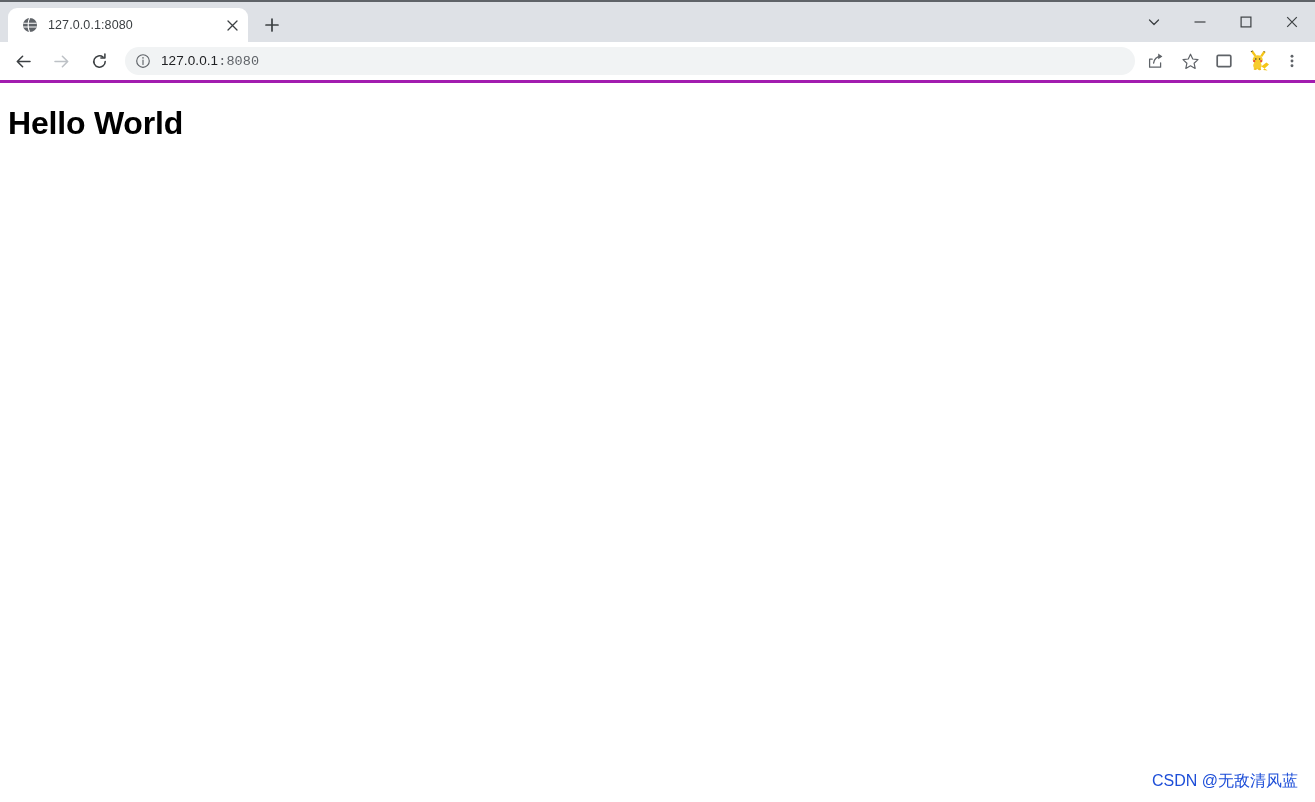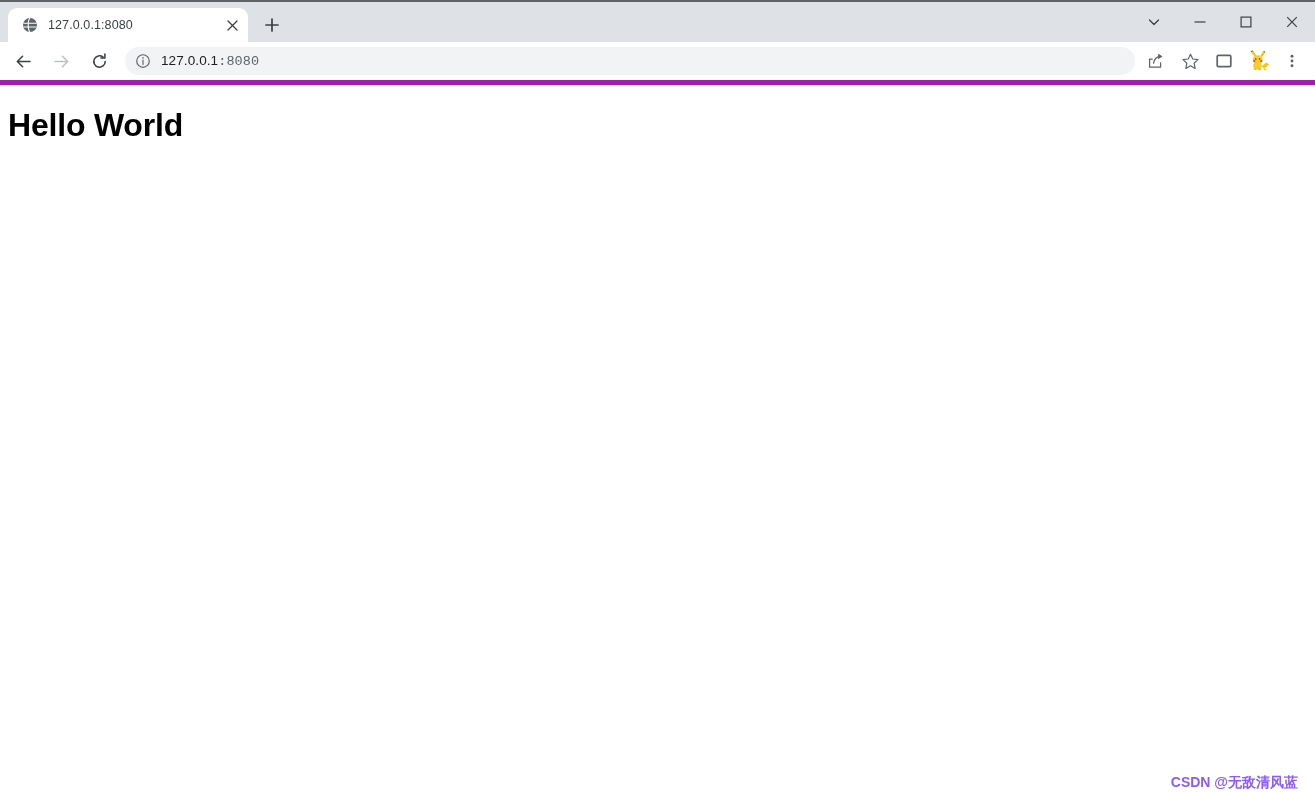--- a/index.html
+++ b/index.html
@@ -186,21 +186,21 @@
     display: flex;
     align-items: center;
     justify-content: center;
     cursor: pointer;
   }
 
   
   .content-area {
     flex: 1 1 auto;
     background: #ffffff;
-    border-top: 5px solid #a21caf;
+    border-top: 3px solid #a21caf;
     position: relative;
     overflow: hidden;
     text-align: center;
   }
 
   .page-heading {
     margin: 0;
     padding: 0;
     position: absolute;
     left: 8px;
@@ -209,25 +209,24 @@
     font-weight: bold;
     color: #000000;
     letter-spacing: -0.2px;
     line-height: 1.15;
   }
 
   .watermark {
     position: absolute;
     right: 17px;
     bottom: 10px;
-    font-size: 14px;
-    color: #8b5cf6;
+    font-size: 16px;
+    color: #1d4ed8;
     white-space: nowrap;
     user-select: none;
-    font-weight: bold;
   }
 </style>
 </head>
 <body>
 
 <div class="browser-window">
 
   <div class="tab-strip">
 
     <div class="tab">

